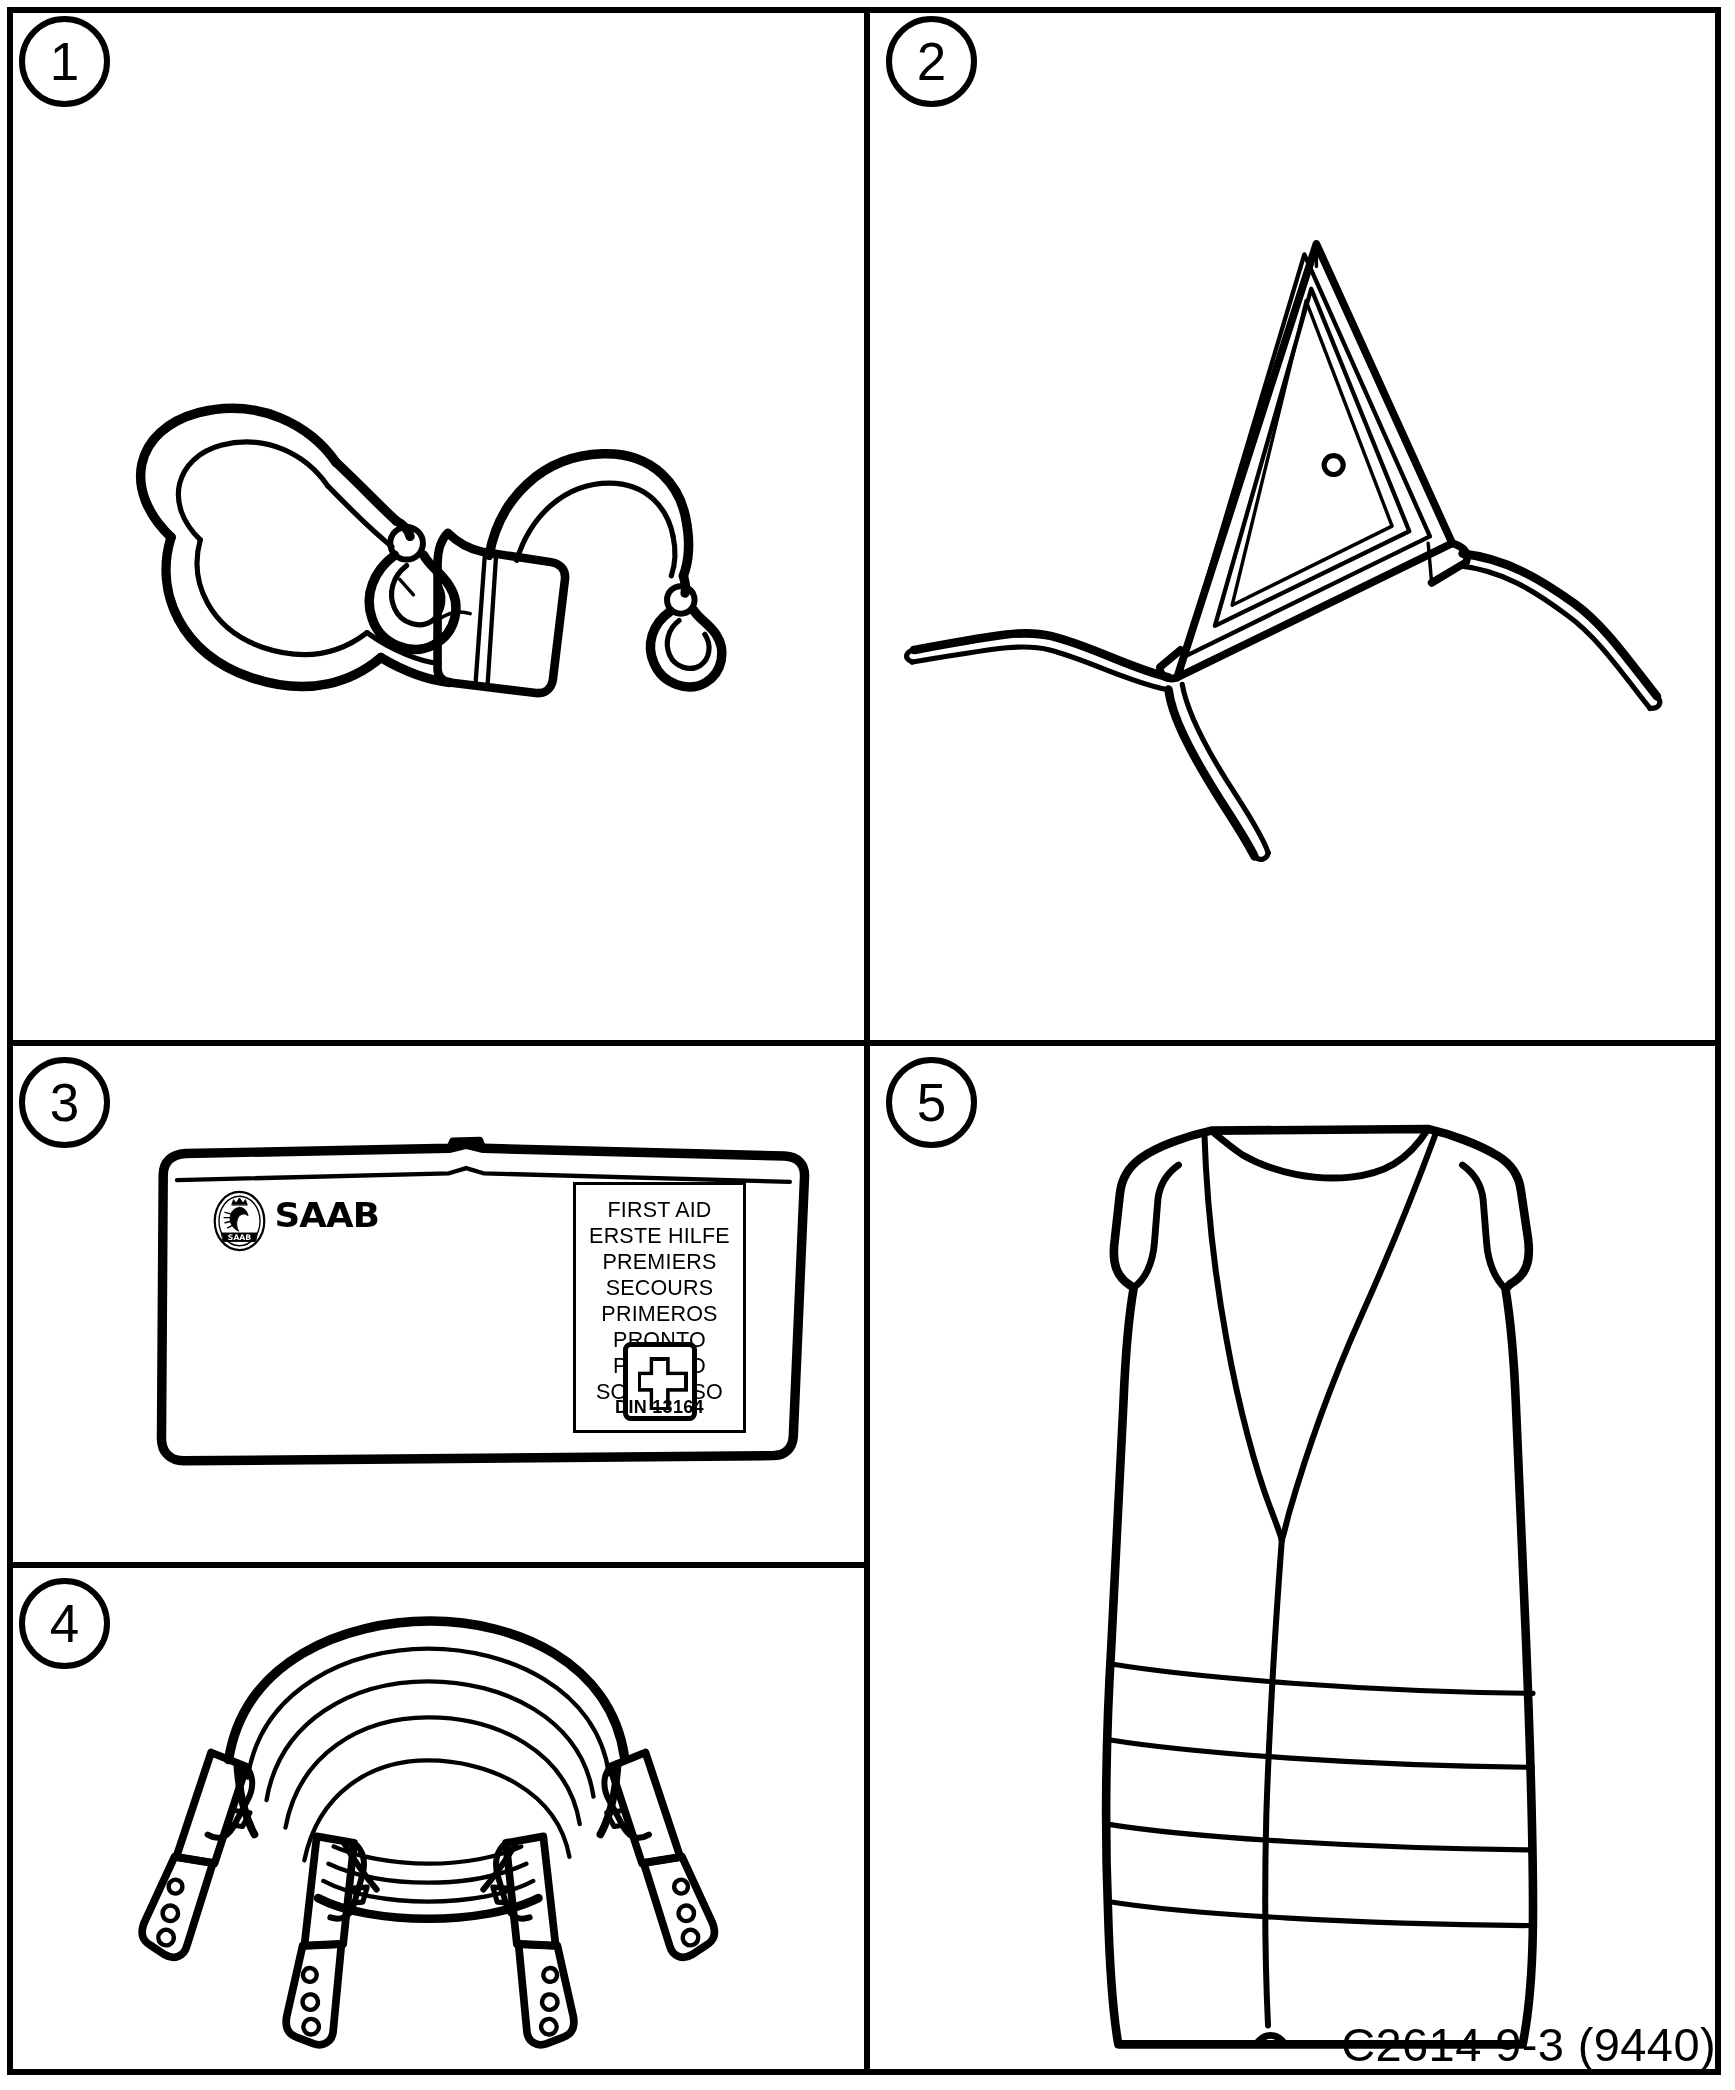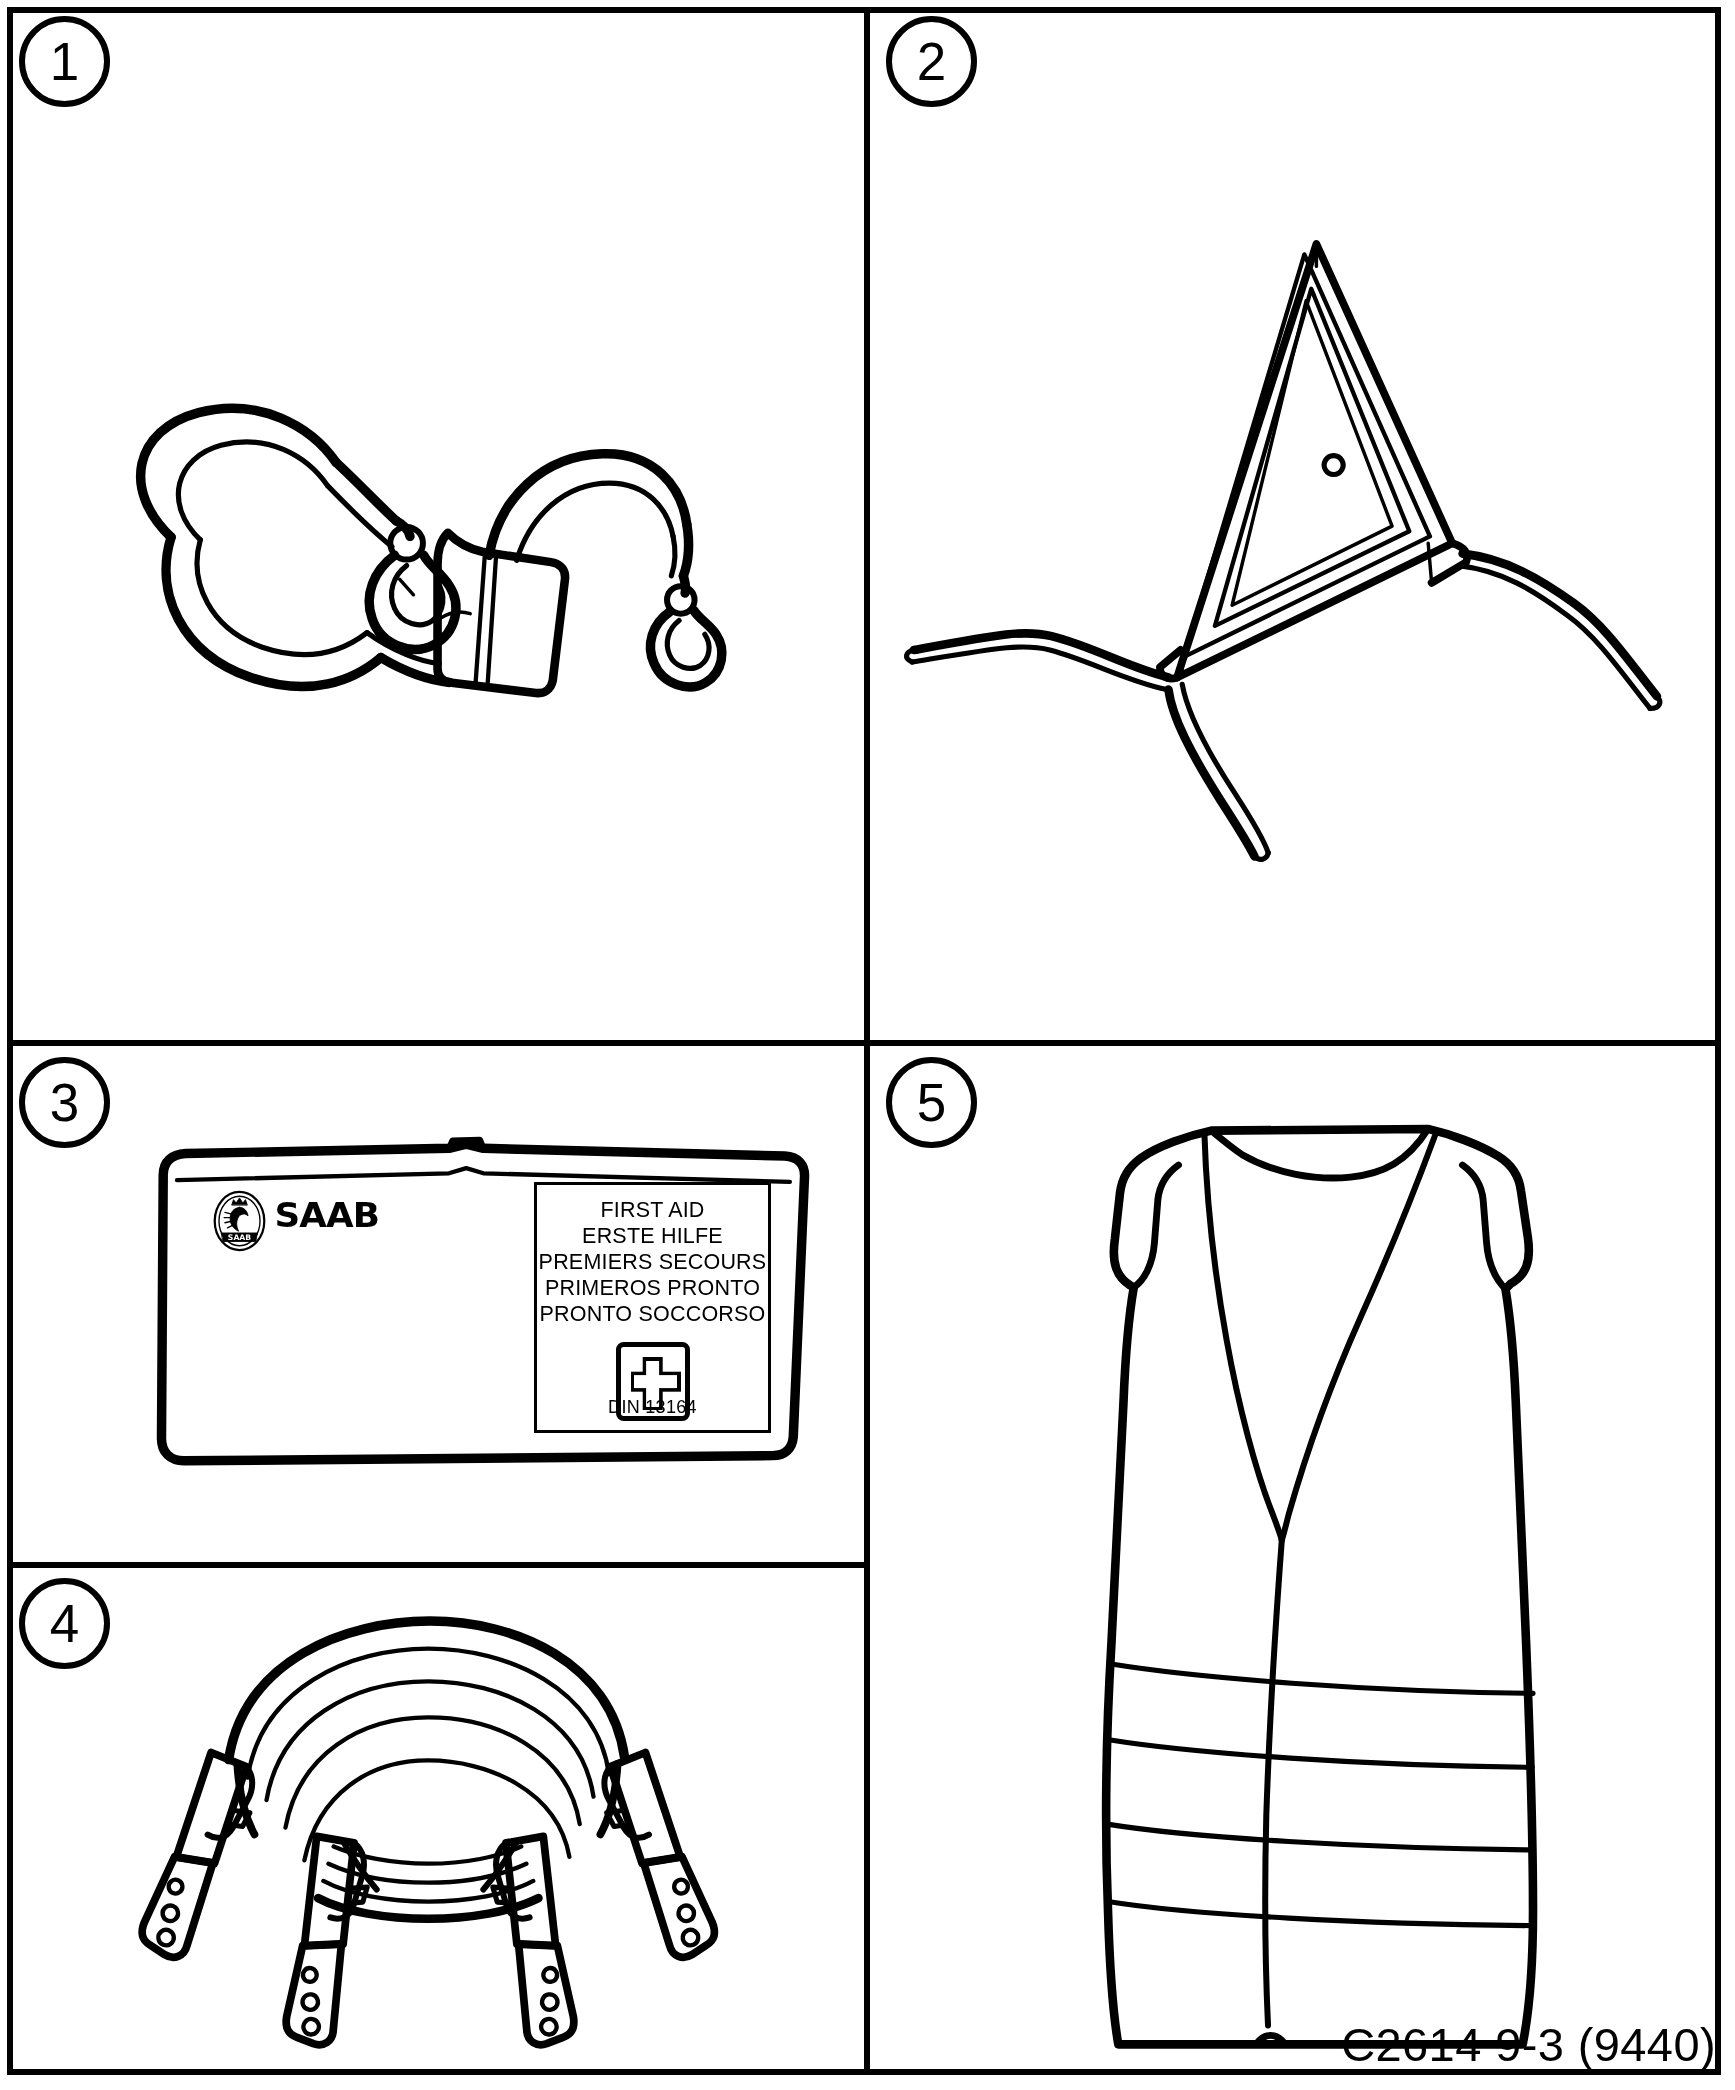--- a/index.html
+++ b/index.html
@@ -17,26 +17,26 @@
   .callout{position:absolute;width:91px;height:91px;border:6px solid #000;
            border-radius:50%;box-sizing:border-box;
            display:flex;align-items:center;justify-content:center;
            font-size:53px;line-height:1;font-weight:400;background:#fff;}
 
   
   .art{position:absolute;}
   .art svg{display:block;overflow:visible;}
 
   
-  .fa-label{position:absolute;left:534px;top:1182px;width:237px;height:251px;
+  .fa-label{position:absolute;left:573px;top:1182px;width:173px;height:251px;
             border:3.4px solid #000;box-sizing:border-box;background:#fff;}
   .fa-lines{position:absolute;left:0;top:12px;width:100%;
             text-align:center;font-size:21.5px;line-height:26px;letter-spacing:0.2px;}
   .fa-din{position:absolute;left:0;bottom:12px;width:100%;text-align:center;
-          font-size:18px;font-weight:normal;letter-spacing:0.3px;}
+          font-size:18px;font-weight:bold;letter-spacing:0.3px;}
   .fa-cross-box{position:absolute;left:50%;top:157px;transform:translateX(-50%);
                 width:74px;height:79px;border:5.2px solid #000;border-radius:7.7px;
                 box-sizing:border-box;background:#fff;}
   .cross-v{position:absolute;left:50%;top:10.3px;transform:translateX(-50%);
            width:20.6px;height:53px;background:#000;}
   .cross-h{position:absolute;top:50%;left:10.3px;transform:translateY(-50%);
            width:50px;height:20.6px;background:#000;}
   .cross-in-v{position:absolute;left:50%;top:13.8px;transform:translateX(-50%);
               width:13.8px;height:46px;background:#fff;}
   .cross-in-h{position:absolute;top:50%;left:13.8px;transform:translateY(-50%);

